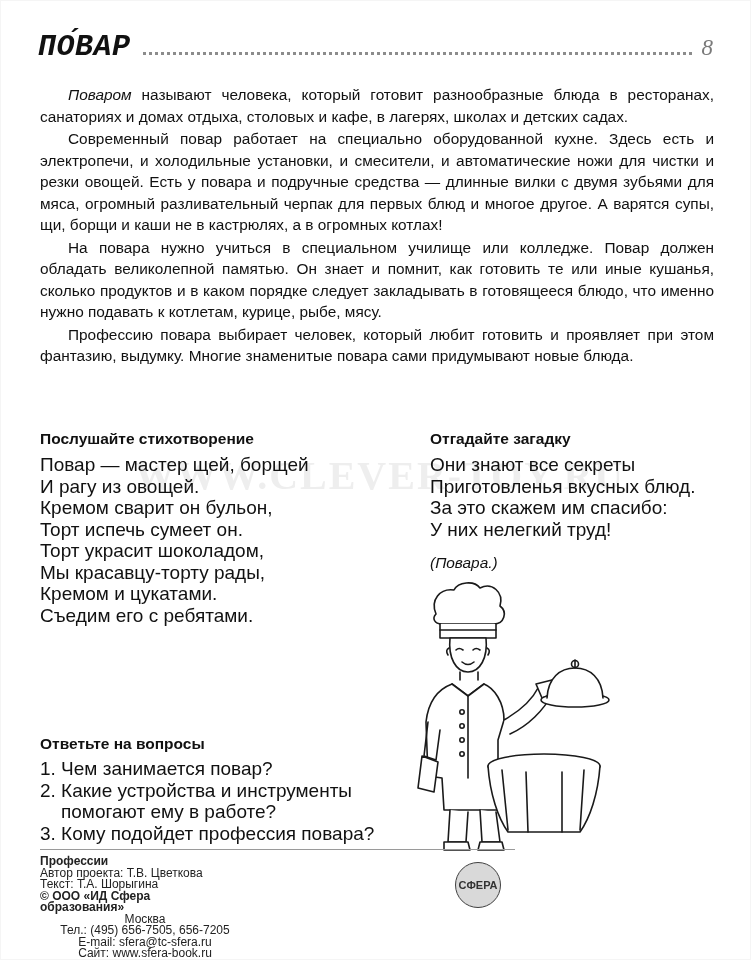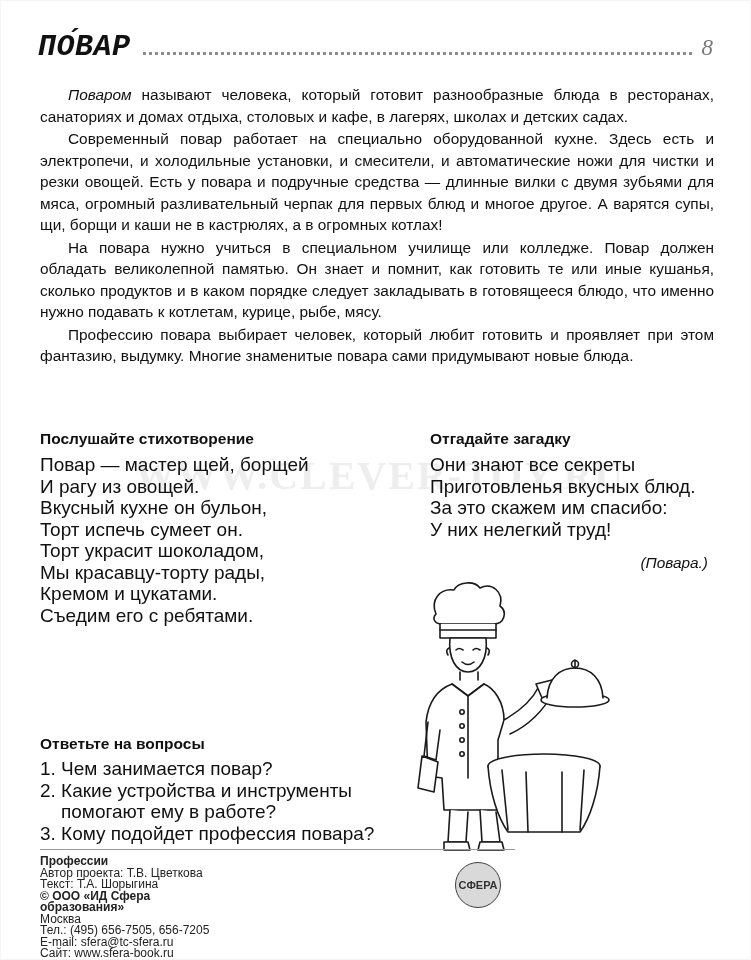--- a/index.html
+++ b/index.html
@@ -91,21 +91,20 @@
     color: #111;
   }
   .verse-line {
     font-size: 19px;
     line-height: 21.5px;
     color: #111;
   }
   .riddle-answer {
     font-size: 15.4px;
     font-style: italic;
-    text-align: right;
     margin-top: 14px;
     padding-right: 12px;
     color: #111;
   }
   
   .questions {
     position: absolute;
     left: 40px;
     top: 735px;
     width: 360px;
@@ -183,21 +182,21 @@
     left: 40px;
     top: 856px;
     width: 500px;
     font-size: 12px;
     line-height: 11.5px;
     color: #222;
     display: flex;
     flex-direction: column;
   }
   .footer-col-1 { width: 178px; }
-  .footer-col-2 { width: 210px; }
+  .footer-col-2 { width: 210px; text-align: center; }
   .sfera-logo {
     position: absolute;
     left: 455px;
     top: 862px;
     width: 50px;
     height: 50px;
   }
   .sfera-logo .circle {
     width: 44px; height: 44px;
     border-radius: 50%;
@@ -235,21 +234,21 @@
     <p>На повара нужно учиться в специальном училище или колледже. Повар должен обладать великолепной памятью. Он знает и помнит, как готовить те или иные кушанья, сколько продуктов и в каком порядке следует закладывать в готовящееся блюдо, что именно нужно подавать к котлетам, курице, рыбе, мясу.</p>
     <p>Профессию повара выбирает человек, который любит готовить и проявляет при этом фантазию, выдумку. Многие знаменитые повара сами придумывают новые блюда.</p>
   </div>
 
   <div class="watermark">WWW.CLEVER-TOY.RU</div>
 
   <div class="col-left">
     <div class="sub-head">Послушайте стихотворение</div>
     <div class="verse-line">Повар — мастер щей, борщей</div>
     <div class="verse-line">И рагу из овощей.</div>
-    <div class="verse-line">Вкусный кухне он бульон,</div>
+    <div class="verse-line">Кремом сварит он бульон,</div>
     <div class="verse-line">Торт испечь сумеет он.</div>
     <div class="verse-line">Торт украсит шоколадом,</div>
     <div class="verse-line">Мы красавцу-торту рады,</div>
     <div class="verse-line">Кремом и цукатами.</div>
     <div class="verse-line">Съедим его с ребятами.</div>
   </div>
 
   <div class="col-right">
     <div class="sub-head">Отгадайте загадку</div>
     <div class="verse-line">Они знают все секреты</div>

